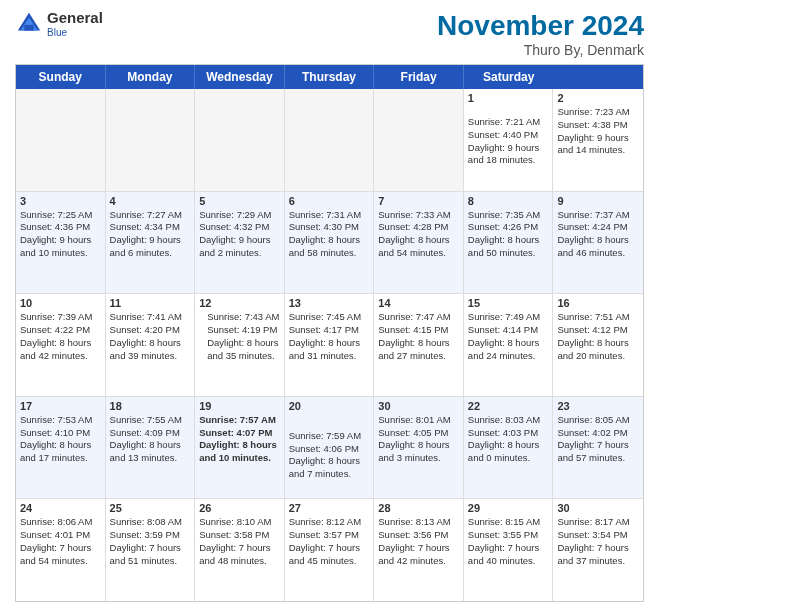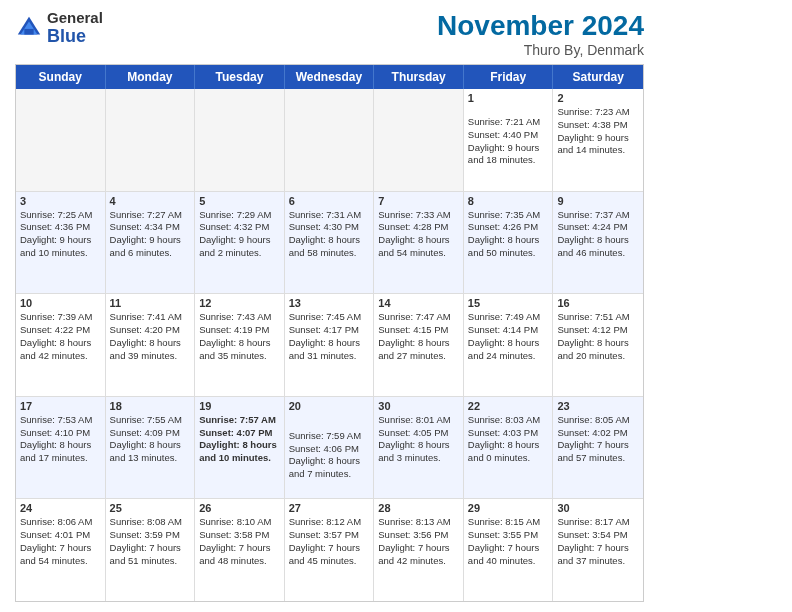--- a/index.html
+++ b/index.html
@@ -32,22 +32,22 @@
       display: flex;
       flex-direction: column;
       line-height: 1.1;
     }
     .logo-general {
       font-size: 15px;
       font-weight: bold;
       color: #333;
     }
     .logo-blue {
-      font-size: 18px;
-      font-weight: bold;
+      font-size: 10px;
+      font-weight: normal;
       color: #2255aa;
     }
     .logo-icon {
       width: 28px;
       height: 28px;
     }
     .title-area {
       text-align: right;
     }
     .month-title {
@@ -143,21 +143,20 @@
     <div class="title-area">
       <div class="month-title">November 2024</div>
       <div class="location">Thuro By, Denmark</div>
     </div>
   </div>
 
   <div class="calendar">
     <div class="cal-header">
     <div class="cal-header-cell">Sunday</div>
         <div class="cal-header-cell">Monday</div>
-        <div class="cal-header-cell">Tuesday</div>
         <div class="cal-header-cell">Wednesday</div>
         <div class="cal-header-cell">Thursday</div>
         <div class="cal-header-cell">Friday</div>
         <div class="cal-header-cell">Saturday</div>
       </div>
     <div class="cal-body">
     <div class="cal-row">
           <div class="cal-cell empty"></div>
           <div class="cal-cell empty"></div>
           <div class="cal-cell empty"></div>
@@ -239,21 +238,21 @@
           </div>
           <div class="cal-cell">
             <span class="day-num">11</span>
             <div class="cell-info" style="white-space: pre-line;">Sunrise: 7:41 AM
 Sunset: 4:20 PM
 Daylight: 8 hours
 and 39 minutes.</div>
           </div>
           <div class="cal-cell">
             <span class="day-num">12</span>
-            <div class="cell-info" style="white-space: pre-line;">Sunrise: 7:43 AM
+            <div class="cell-info" style="white-space: pre-line; margin-left: 8px;">Sunrise: 7:43 AM
 Sunset: 4:19 PM
 Daylight: 8 hours
 and 35 minutes.</div>
           </div>
           <div class="cal-cell">
             <span class="day-num">13</span>
             <div class="cell-info" style="white-space: pre-line;">Sunrise: 7:45 AM
 Sunset: 4:17 PM
 Daylight: 8 hours
 and 31 minutes.</div>

